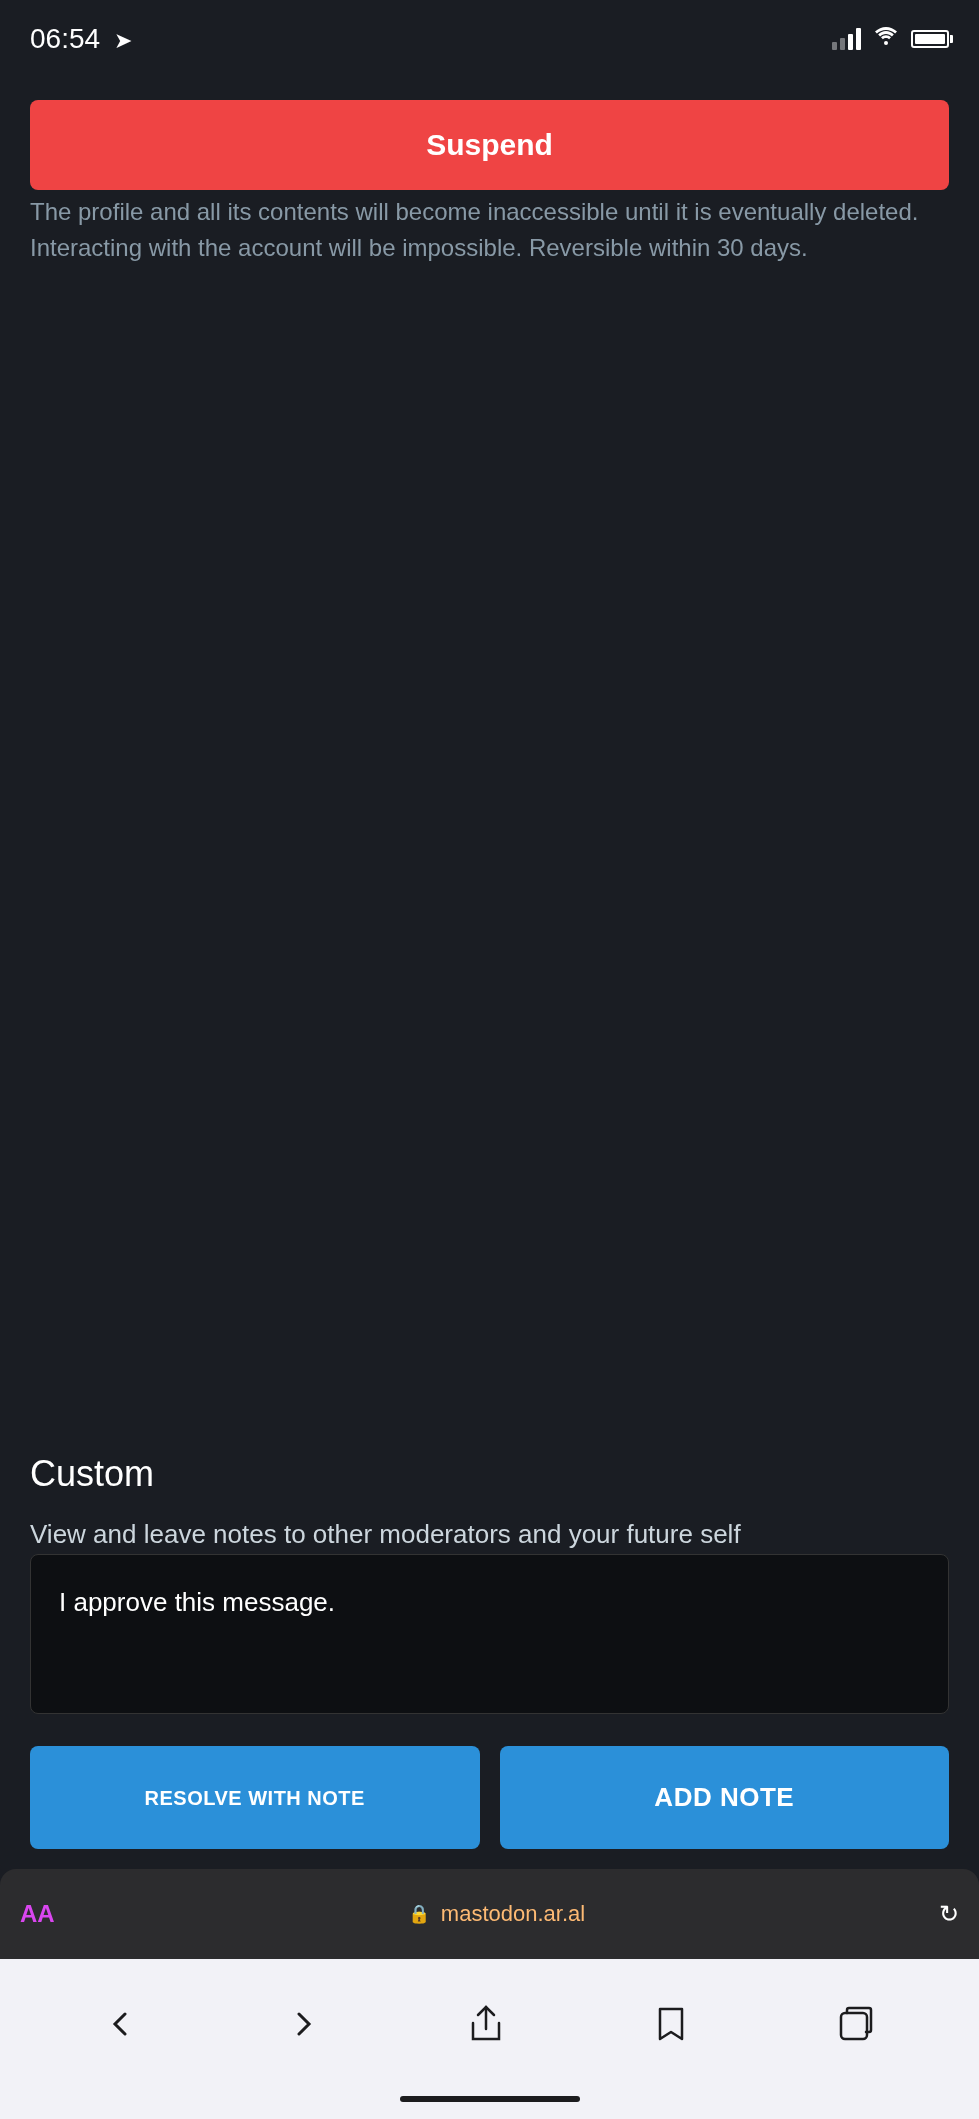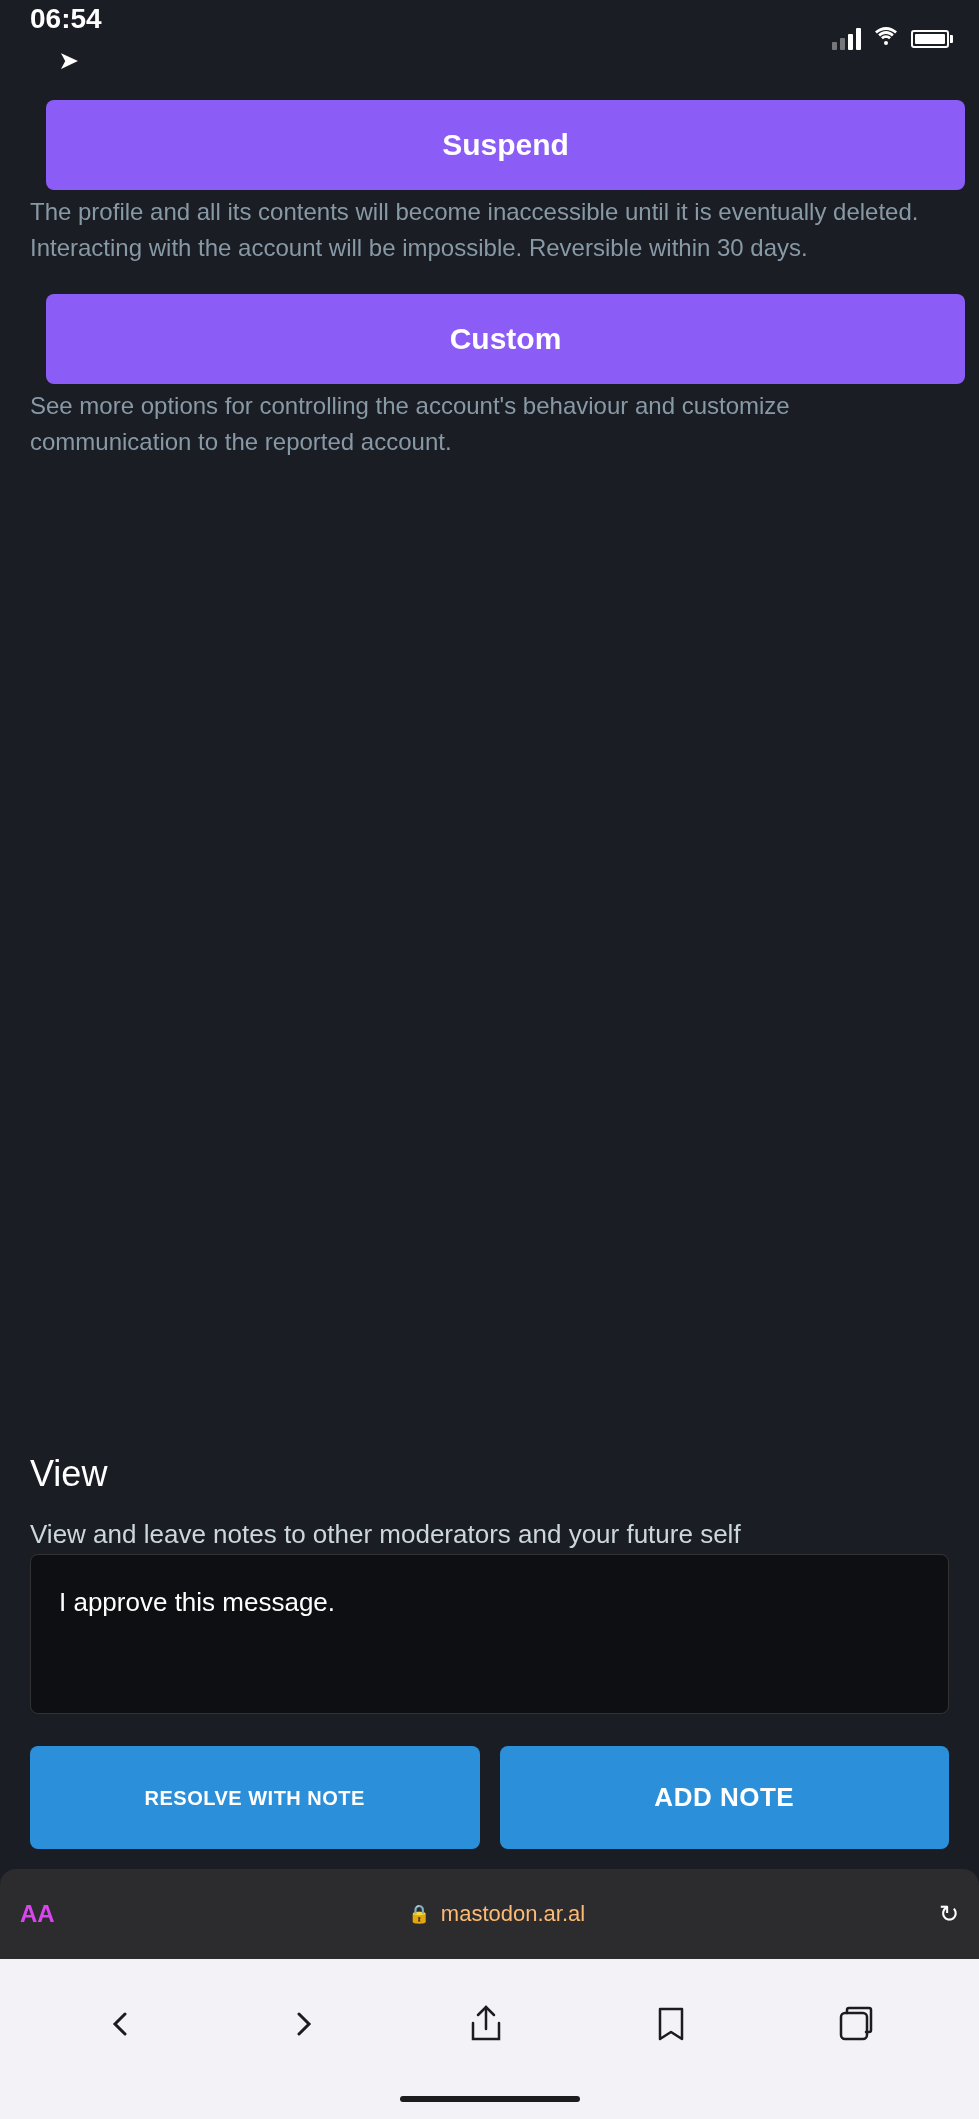--- a/index.html
+++ b/index.html
@@ -26,25 +26,24 @@
       justify-content: space-between;
       align-items: center;
       padding: 18px 30px 10px 30px;
       height: 70px;
       flex-shrink: 0;
     }
 
     .status-time {
       color: white;
       font-size: 28px;
-      font-weight: 700;
+      font-weight: 400;
       display: flex;
       align-items: center;
       gap: 8px;
-      flex-direction: column;
     }
 
     .status-icons {
       display: flex;
       align-items: center;
       gap: 12px;
     }
 
     .signal-bars {
       display: flex;
@@ -111,30 +110,29 @@
     }
 
     
     .action-section {
       margin-bottom: 28px;
     }
 
     .btn-primary {
       width: 100%;
       padding: 28px 20px;
-      background: #8b5cf6;
+      background: #ef4444;
       color: white;
       border: none;
       border-radius: 8px;
       font-size: 30px;
       font-weight: 600;
       cursor: pointer;
       text-align: center;
       display: block;
-      margin-left: 16px;
     }
 
     .action-description {
       color: #8899a6;
       font-size: 24px;
       line-height: 1.5;
       margin-top: 4px;
     }
 
     
@@ -327,29 +325,25 @@
   </div>
 </div>
 
 <div class="main-content">
 
   <div class="action-section">
     <button class="btn-primary">Suspend</button>
     <p class="action-description">The profile and all its contents will become inaccessible until it is eventually deleted. Interacting with the account will be impossible. Reversible within 30 days.</p>
   </div>
 
-  <div class="action-section">
-    <button class="btn-primary">Custom</button>
-    <p class="action-description">See more options for controlling the account's behaviour and customize communication to the reported account.</p>
-  </div>
 
   <div class="spacer"></div>
 
   <div class="notes-section">
-    <h2 class="notes-title">View</h2>
+    <h2 class="notes-title">Custom</h2>
     <p class="notes-description">View and leave notes to other moderators and your future self</p>
     <textarea class="notes-textarea" style="">I approve this message.</textarea>
     <div class="notes-buttons">
       <button class="btn-resolve">RESOLVE WITH NOTE</button>
       <button class="btn-add-note">ADD NOTE</button>
     </div>
   </div>
 
 </div>
 

